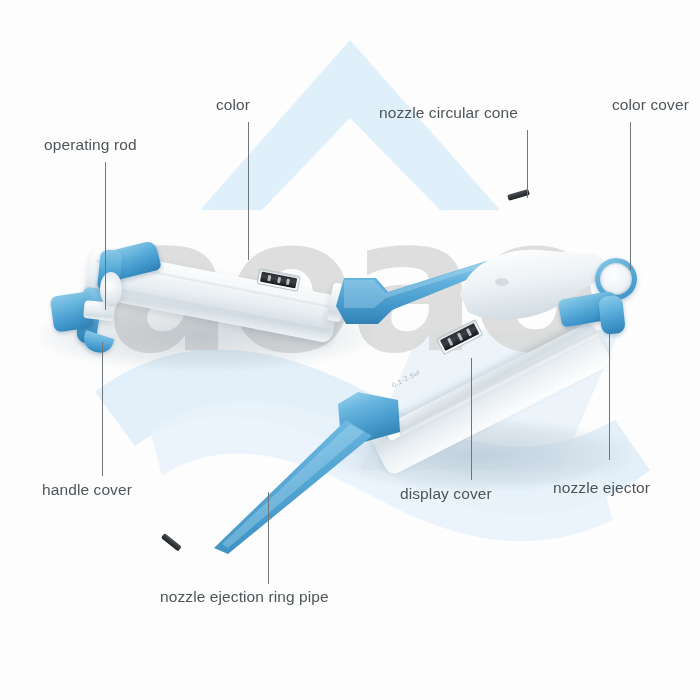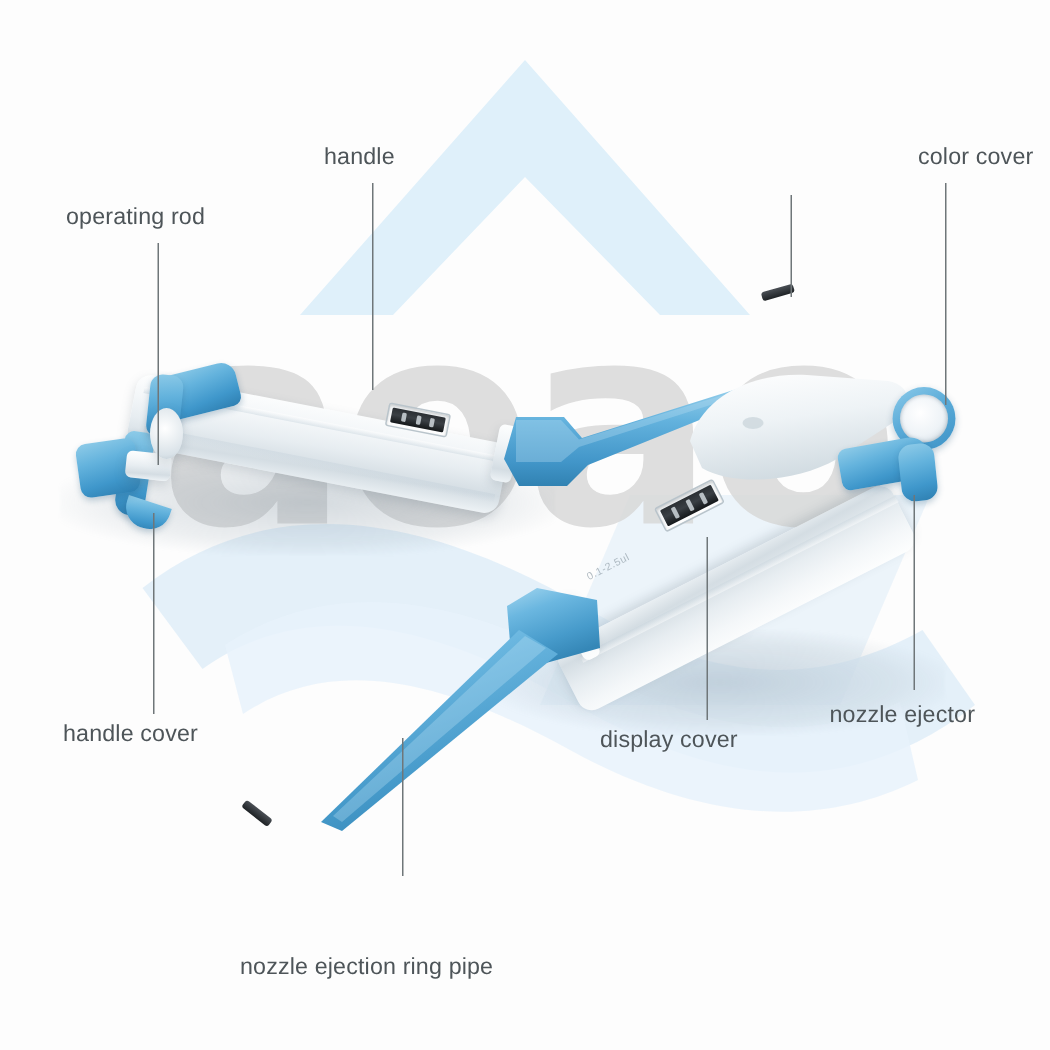--- a/index.html
+++ b/index.html
@@ -247,34 +247,35 @@
       <div class="blacktip" style="left:158px;top:546px;width:22px;height:6px;border-radius:2px;
                   transform:rotate(38deg);transform-origin:100% 50%;"></div>
     </div>
   </div>
 
   <div class="callout-layer">
 
     <div class="lbl" style="left:44px;top:136px;text-align:right;">operating rod</div>
     <div class="leader" style="left:105px;top:162px;height:148px;"></div>
 
-    <div class="lbl" style="left:216px;top:96px;">handle</div>
+    <div class="lbl" style="left:216px;top:96px;">color</div>
     <div class="leader" style="left:248px;top:122px;height:138px;"></div>
 
+    <div class="lbl" style="left:379px;top:104px;">nozzle circular cone</div>
     <div class="leader" style="left:527px;top:130px;height:68px;"></div>
 
     <div class="lbl" style="left:612px;top:96px;">color cover</div>
     <div class="leader" style="left:630px;top:122px;height:148px;"></div>
 
     <div class="lbl" style="left:42px;top:481px;">handle cover</div>
     <div class="leader" style="left:102px;top:342px;height:134px;"></div>
 
-    <div class="lbl" style="left:160px;top:588px;margin-top:48px;">nozzle ejection ring pipe</div>
+    <div class="lbl" style="left:160px;top:588px;">nozzle ejection ring pipe</div>
     <div class="leader" style="left:268px;top:492px;height:92px;"></div>
 
     <div class="lbl" style="left:400px;top:485px;">display cover</div>
     <div class="leader" style="left:471px;top:358px;height:122px;"></div>
 
-    <div class="lbl" style="left:553px;top:468px;">nozzle ejector</div>
+    <div class="lbl" style="left:553px;top:479px;">nozzle ejector</div>
     <div class="leader" style="left:609px;top:330px;height:130px;"></div>
   </div>
 
 </div>
 
 </body></html>

